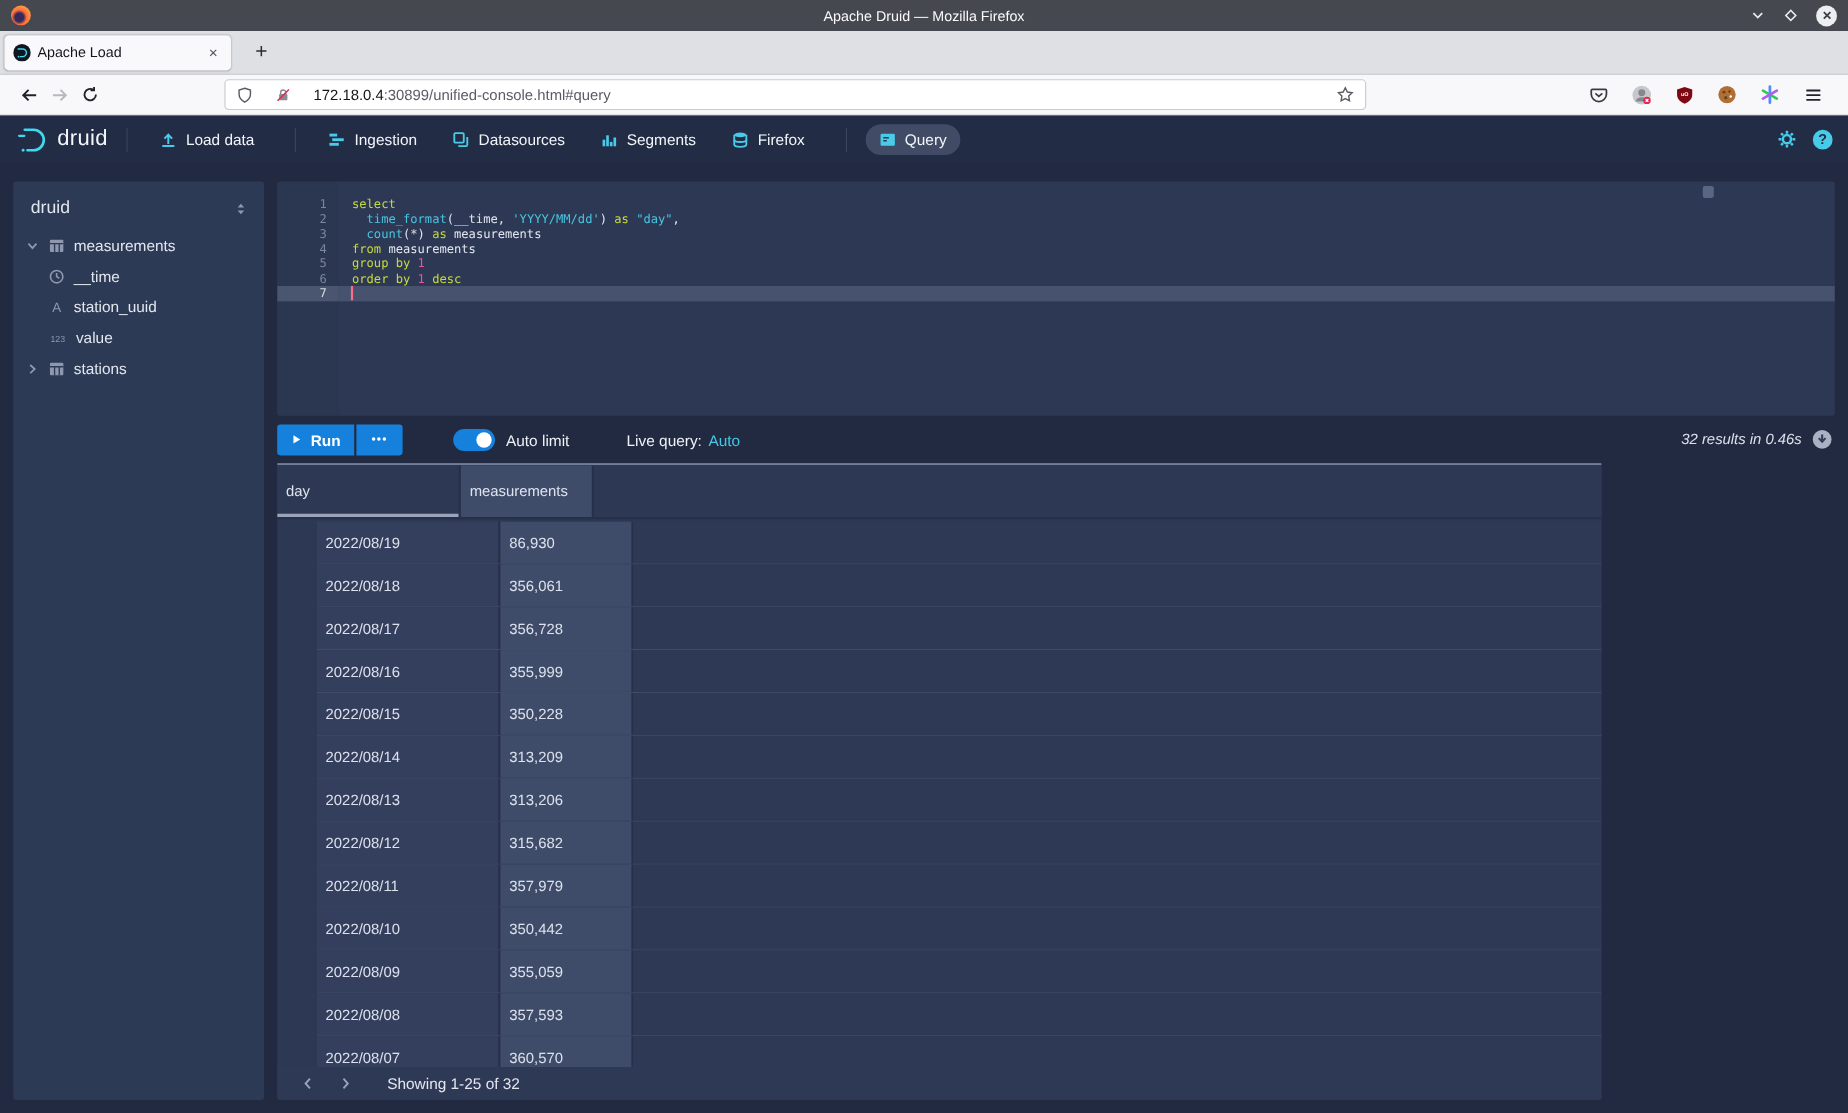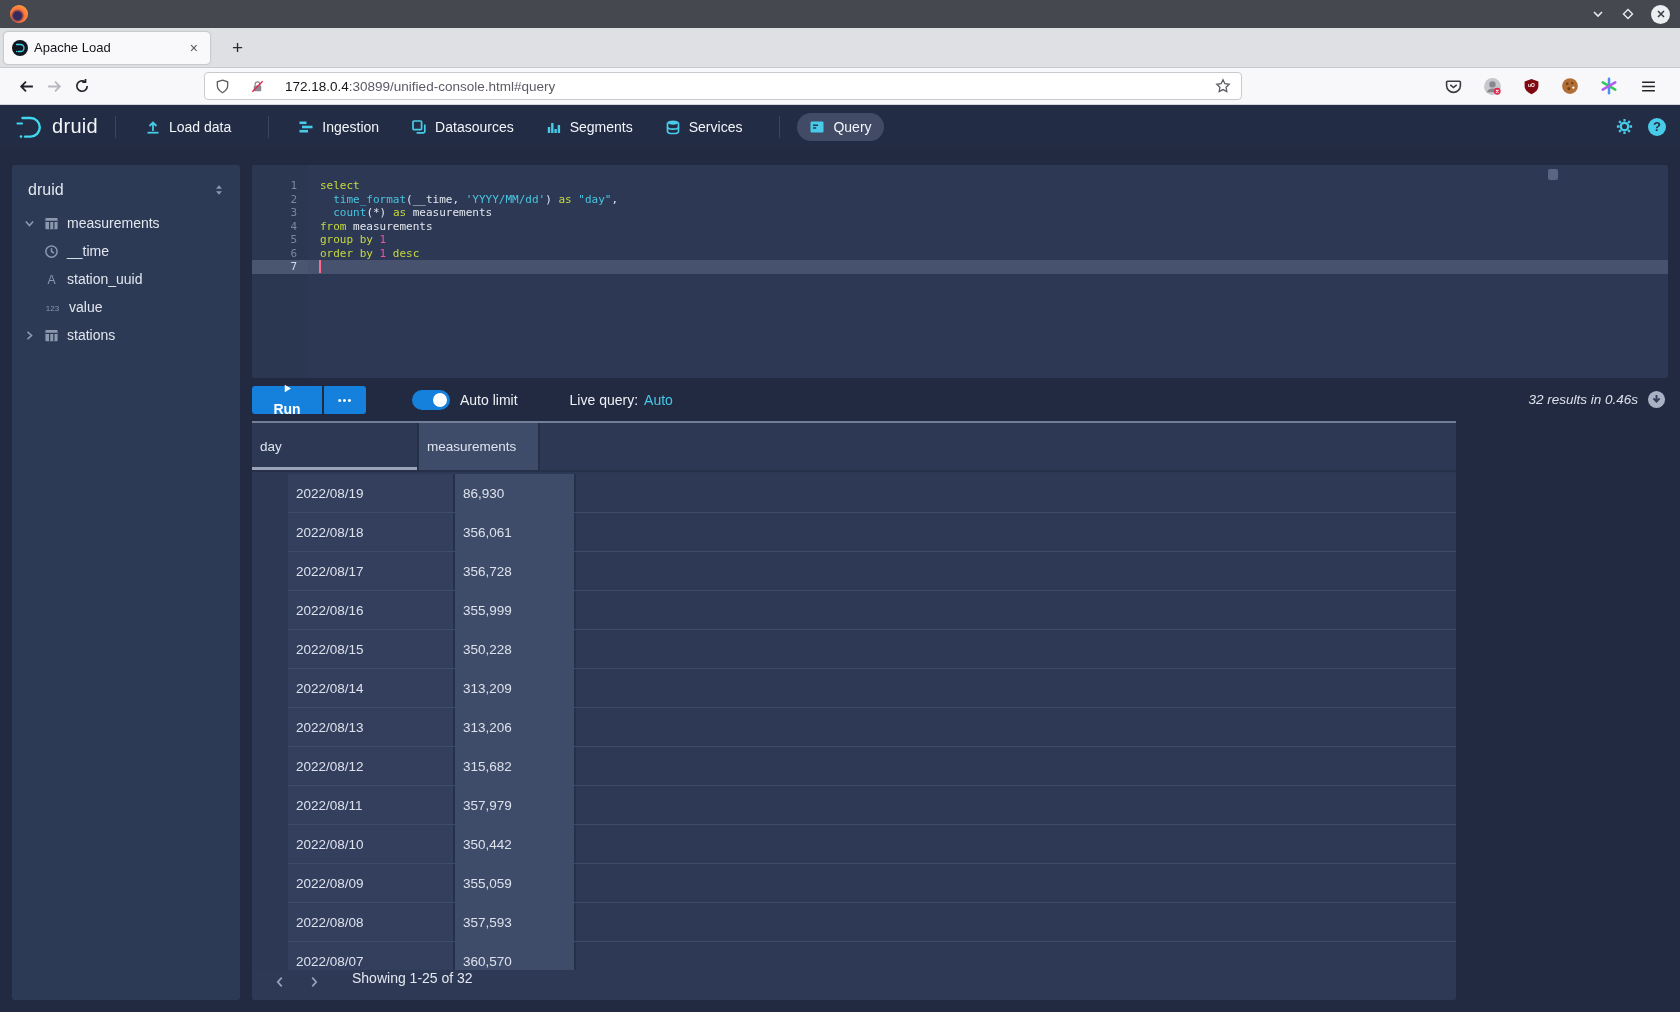--- a/index.html
+++ b/index.html
@@ -88,21 +88,21 @@
   .tk-pl { color: #e3e6ef; }
   .cursor-caret { position: absolute; left: 67px; width: 2px; height: 13px; background: #ff6b8a; }
   .scroll-thumb { position: absolute; left: 1296px; top: 4px; width: 10px; height: 11px;
     background: #5a6583; border-radius: 2px; }
 
   
   .runbar { position: absolute; left: 252px; top: 230px; width: 1416px; height: 43px;
     display: flex; align-items: center; color: #eef1f6; font-size: 14px; }
   .btn-run { height: 28px; width: 70px; background: #1581dd; border-radius: 3px 0 0 3px;
     display: flex; align-items: center; justify-content: center; gap: 7px;
-    color: #fff; font-weight: bold; cursor: pointer; flex-direction: column; }
+    color: #fff; font-weight: bold; cursor: pointer; }
   .btn-more { height: 28px; width: 42px; background: #1581dd; border-radius: 0 3px 3px 0;
     margin-left: 2px; display: flex; align-items: center; justify-content: center;
     color: #fff; font-size: 11px; letter-spacing: 1px; cursor: pointer; }
   .toggle { margin-left: 46px; width: 38px; height: 20px; border-radius: 10px;
     background: #1581dd; position: relative; cursor: pointer; }
   .toggle-knob { position: absolute; right: 3px; top: 3px; width: 14px; height: 14px;
     border-radius: 50%; background: #fff; }
   .auto-limit { margin-left: 10px; }
   .live-query { margin-left: 52px; }
   .live-query-value { color: #45c8e8; margin-left: 6px; }
@@ -120,29 +120,30 @@
   .th-meas { width: 121px; background: #3e4c6a; border-right: 2px solid #273049; }
   .th-fill { flex: 1; }
   .results-body { position: absolute; top: 51px; left: 0; right: 0; bottom: 30px; overflow: hidden; margin-left: 36px; }
   .t-row { display: flex; height: 39px; border-bottom: 1px solid #404c66; }
   .cell-day { width: 167px; background: #333f5d; display: flex; align-items: center;
     padding-left: 8px; border-right: 2px solid #273049; }
   .cell-meas { width: 121px; background: #3e4c6a; display: flex; align-items: center;
     padding-left: 8px; border-right: 2px solid #273049; }
   .cell-fill { flex: 1; background: #2e3a55; }
   .results-footer { position: absolute; left: 0; right: 0; bottom: 0; height: 30px;
-    background: #2e3a55; display: flex; padding-left: 14px; gap: 6px; }
+    background: #2e3a55; display: flex; align-items: center; padding-left: 14px; gap: 6px; }
   .pg-btn { width: 28px; height: 24px; display: flex; align-items: center; justify-content: center; cursor: pointer; }
   .showing { margin-left: 18px; font-size: 14px; color: #e4e7f0; }
 </style>
 </head>
 <body>
 
 <div class="titlebar">
   <span class="fx-logo"></span>
+  <span class="win-title">Apache Druid — Mozilla Firefox</span>
   <span class="win-controls">
     <span class="ic">
       <svg width="14" height="14" viewBox="0 0 14 14">
           <path d="M3 5l4 4 4-4" fill="none" stroke="#e8eaee" stroke-width="1.6"></path>
         </svg>
     </span>
     <span class="ic">
       <svg width="14" height="14" viewBox="0 0 14 14">
           <rect x="3.8" y="3.8" width="6.4" height="6.4" fill="none" stroke="#e8eaee" stroke-width="1.4" transform="rotate(45 7 7)"></rect>
         </svg>
@@ -305,21 +306,21 @@
         <span>Segments</span>
       </div>
       <div class="nav-item">
         <span class="ic">
           <svg width="16" height="16" viewBox="0 0 16 16">
             <ellipse cx="8" cy="3.6" rx="5.5" ry="2.1" fill="#48cbe8"></ellipse>
             <path d="M2.5 3.6v8.8c0 1.2 2.5 2.1 5.5 2.1s5.5-.9 5.5-2.1V3.6" fill="none" stroke="#48cbe8" stroke-width="1.7"></path>
             <path d="M2.5 8c0 1.2 2.5 2.1 5.5 2.1S13.5 9.2 13.5 8" fill="none" stroke="#48cbe8" stroke-width="1.7"></path>
           </svg>
         </span>
-        <span>Services</span>
+        <span>Firefox</span>
       </div>
       <span class="nav-divider"></span>
       <div class="nav-item active">
         <span class="ic">
           <svg width="16" height="16" viewBox="0 0 16 16">
             <rect x="1.5" y="2.5" width="13" height="11" rx="1.2" fill="#48cbe8"></rect>
             <path d="M4 6.2h5M4 9h3.2" stroke="#2c3650" stroke-width="1.4"></path>
           </svg>
         </span>
         <span>Query</span>

